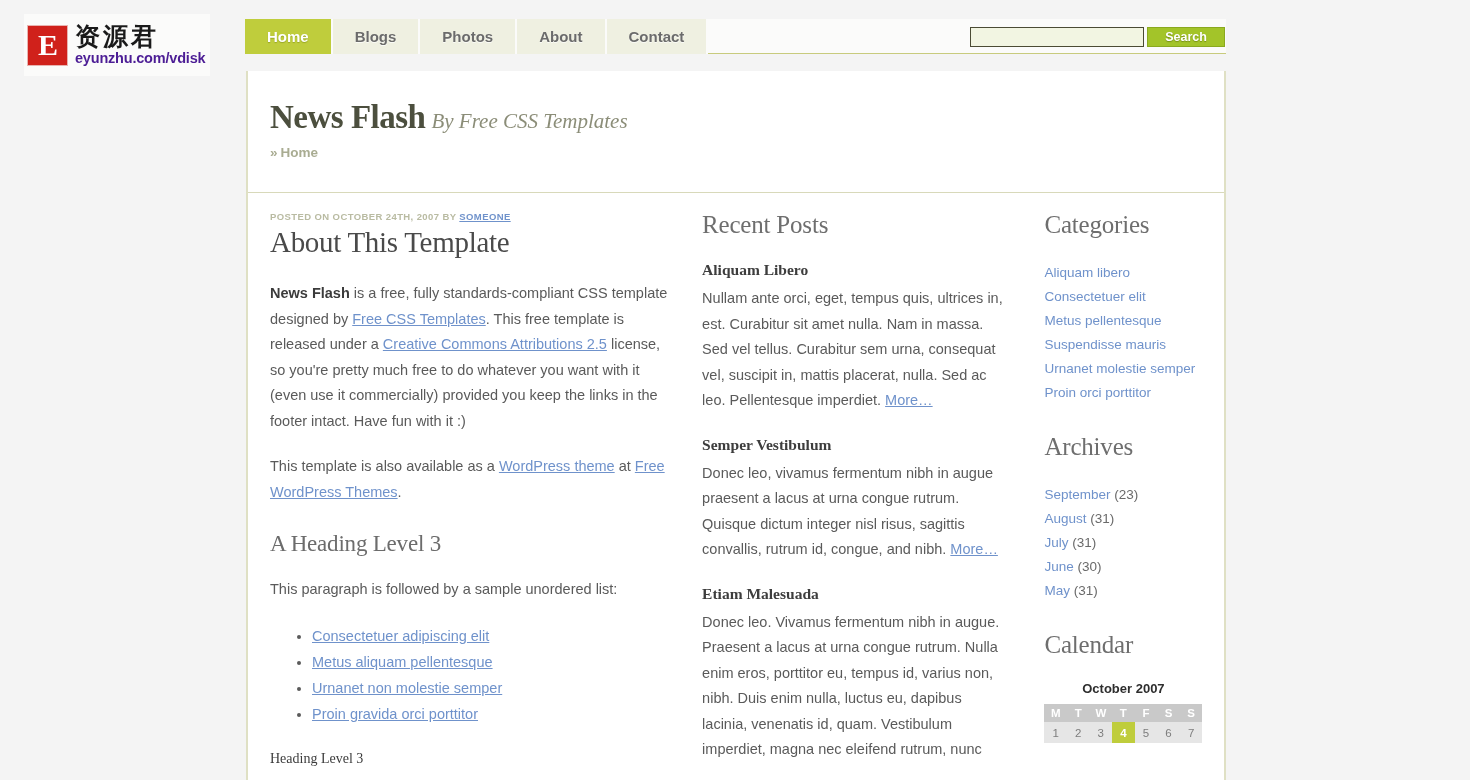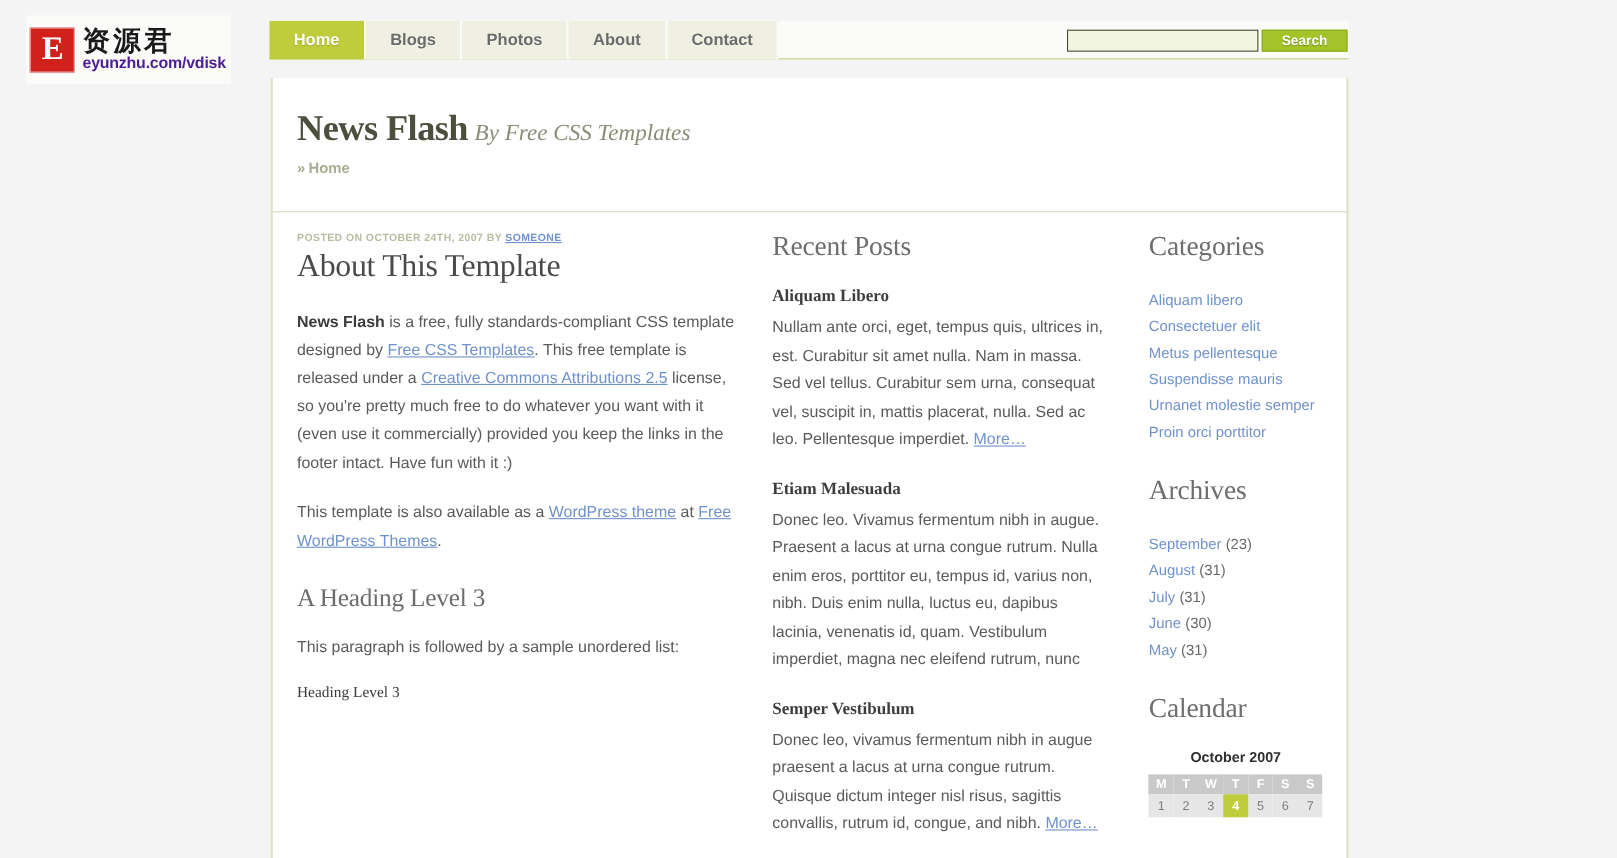--- a/index.html
+++ b/index.html
@@ -373,40 +373,46 @@
         <div class="postmeta"><span>POSTED ON OCTOBER 24TH, 2007 BY </span><a href="#">SOMEONE</a></div>
         <h2 class="post-title">About This Template</h2>
 
         <p><strong>News Flash</strong><span> is a free, fully standards-compliant CSS template designed by </span><a href="#">Free CSS Templates</a><span>. This free template is released under a </span><a href="#">Creative Commons Attributions 2.5</a><span> license, so you're pretty much free to do whatever you want with it (even use it commercially) provided you keep the links in the footer intact. Have fun with it :)</span></p>
 
         <p><span>This template is also available as a </span><a href="#">WordPress theme</a><span> at </span><a href="#">Free WordPress Themes</a><span>.</span></p>
 
         <h3 class="h2-level">A Heading Level 3</h3>
         <p>This paragraph is followed by a sample unordered list:</p>
 
+        <ul class="sample-list">
+          <li><a href="#">Consectetuer adipiscing elit</a></li>
+          <li><a href="#">Metus aliquam pellentesque</a></li>
+          <li><a href="#">Urnanet non molestie semper</a></li>
+          <li><a href="#">Proin gravida orci porttitor</a></li>
+        </ul>
 
         <h4 class="h3-level">Heading Level 3</h4>
       </div>
 
       <div class="col-recent">
         <h3 class="col-head">Recent Posts</h3>
 
         <div class="recent-item">
           <h4>Aliquam Libero</h4>
           <p><span>Nullam ante orci, eget, tempus quis, ultrices in, est. Curabitur sit amet nulla. Nam in massa. Sed vel tellus. Curabitur sem urna, consequat vel, suscipit in, mattis placerat, nulla. Sed ac leo. Pellentesque imperdiet. </span><a href="#">More…</a></p>
         </div>
 
         <div class="recent-item">
+          <h4>Semper Vestibulum</h4>
+          <p><span>Donec leo, vivamus fermentum nibh in augue praesent a lacus at urna congue rutrum. Quisque dictum integer nisl risus, sagittis convallis, rutrum id, congue, and nibh. </span><a href="#">More…</a></p>
+        </div>
+
+        <div class="recent-item">
           <h4>Etiam Malesuada</h4>
           <p>Donec leo. Vivamus fermentum nibh in augue. Praesent a lacus at urna congue rutrum. Nulla enim eros, porttitor eu, tempus id, varius non, nibh. Duis enim nulla, luctus eu, dapibus lacinia, venenatis id, quam. Vestibulum imperdiet, magna nec eleifend rutrum, nunc</p>
-        </div>
-
-        <div class="recent-item">
-          <h4>Semper Vestibulum</h4>
-          <p><span>Donec leo, vivamus fermentum nibh in augue praesent a lacus at urna congue rutrum. Quisque dictum integer nisl risus, sagittis convallis, rutrum id, congue, and nibh. </span><a href="#">More…</a></p>
         </div>
       </div>
 
       <div class="col-side">
         <h3 class="col-head">Categories</h3>
         <ul class="side-list">
           <li><a href="#">Aliquam libero</a></li>
           <li><a href="#">Consectetuer elit</a></li>
           <li><a href="#">Metus pellentesque</a></li>
           <li><a href="#">Suspendisse mauris</a></li>

